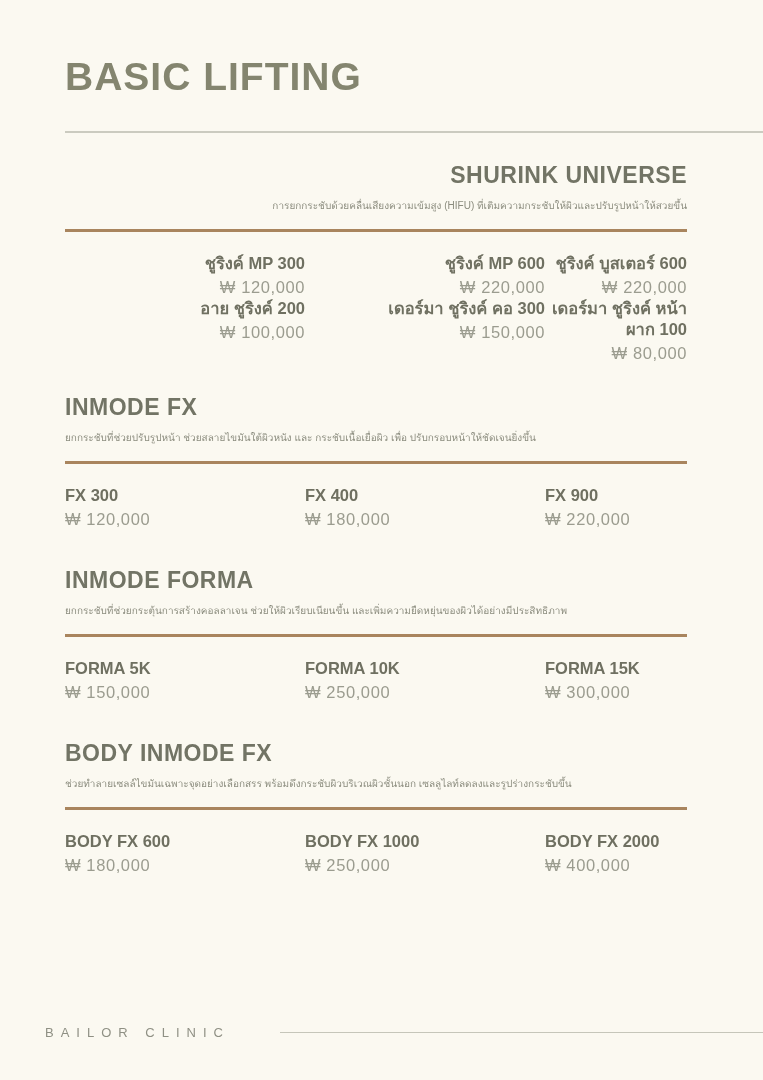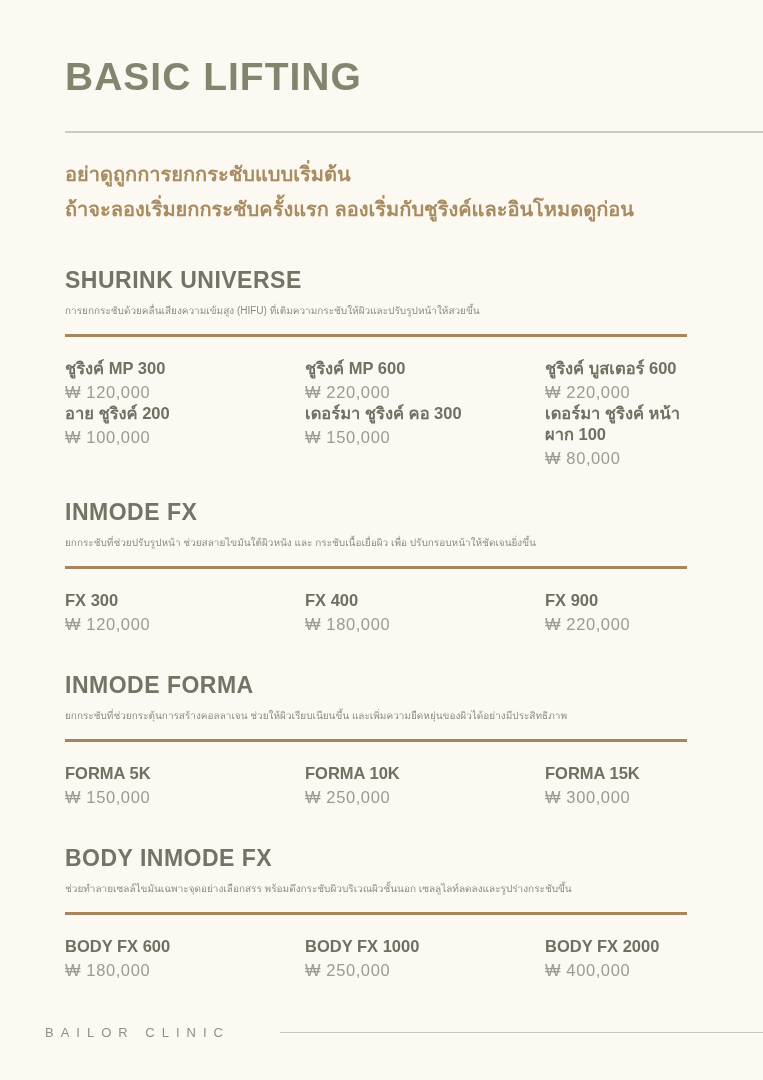--- a/index.html
+++ b/index.html
@@ -34,21 +34,21 @@
     margin-top: 24px;
     color: #a98b60;
     font-size: 20px;
     font-weight: bold;
     line-height: 35px;
   }
   .section {
     margin-left: 65px;
     margin-right: 76px;
   }
-  .section-1 { margin-top: 39px; }
+  .section-1 { margin-top: 28px; text-align: right; }
   .section-2 { margin-top: 29px; }
   .section-3 { margin-top: 36px; }
   .section-4 { margin-top: 36px; }
   .section-heading {
     font-size: 23px;
     font-weight: bold;
     letter-spacing: 0.5px;
     color: #72746  5;
     color: #727465;
     line-height: 28px;
@@ -103,24 +103,20 @@
 </style>
 </head>
 <body>
 
 <div class="page">
 
   <h1 class="page-title">BASIC LIFTING</h1>
 
   <div class="top-divider"></div>
 
-  <div class="intro">
-    <div>อย่าดูถูกการยกกระชับแบบเริ่มต้น</div>
-    <div>ถ้าจะลองเริ่มยกกระชับครั้งแรก ลองเริ่มกับชูริงค์และอินโหมดดูก่อน</div>
-  </div>
 
   <section class="section section-1">
     <h2 class="section-heading">SHURINK UNIVERSE</h2>
     <p class="section-desc">การยกกระชับด้วยคลื่นเสียงความเข้มสูง (HIFU) ที่เติมความกระชับให้ผิวและปรับรูปหน้าให้สวยขึ้น</p>
     <div class="section-divider"></div>
     <div class="items-grid">
       <div class="item">
         <div class="item-name">ชูริงค์ MP 300</div>
         <div class="item-price">₩ 120,000</div>
       </div>

